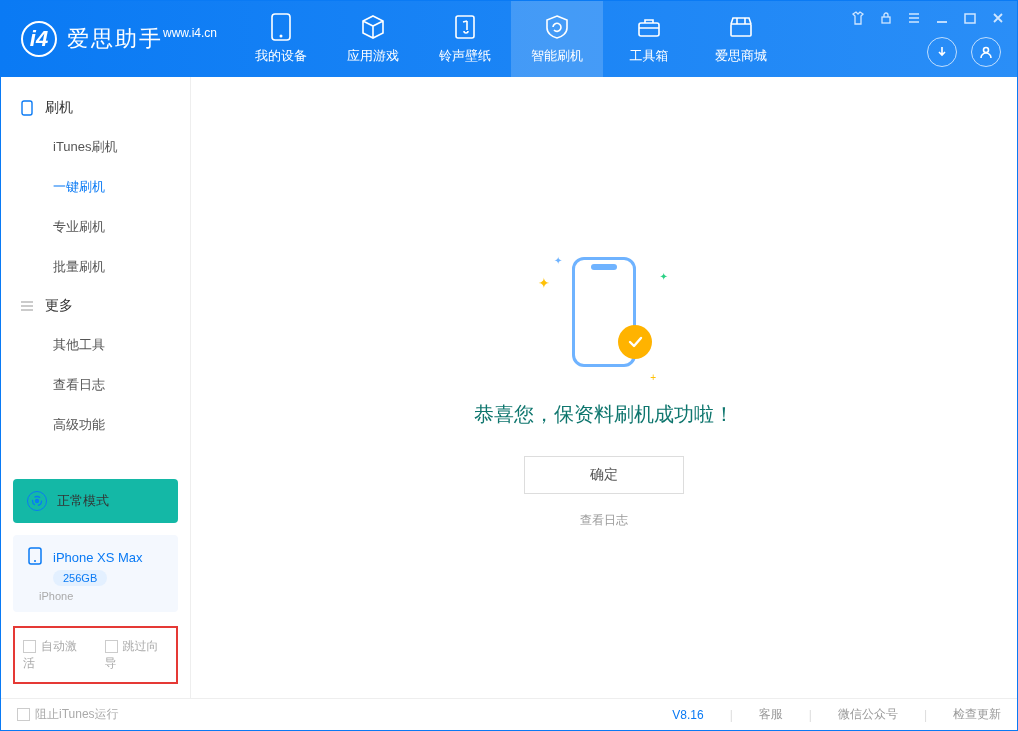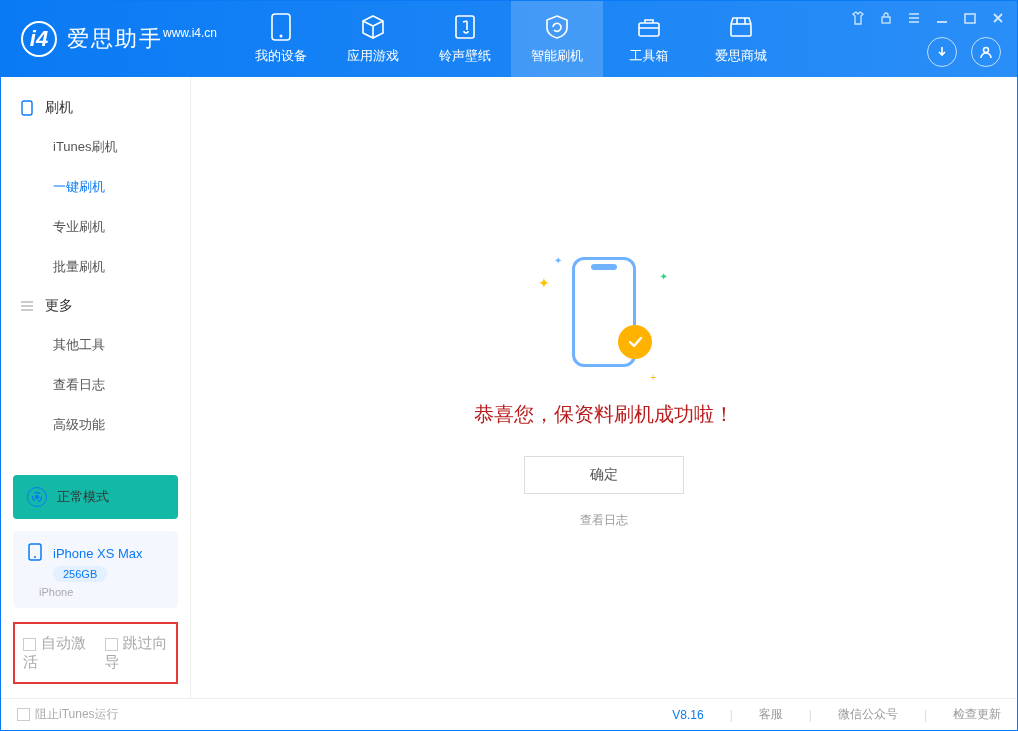--- a/index.html
+++ b/index.html
@@ -28,36 +28,36 @@
 .side-section-title .sic { color: #0a7af4; width: 16px; display: flex; align-items: center; justify-content: center; }
 .side-item { padding: 11px 18px 11px 52px; font-size: 13px; color: #555; cursor: pointer; }
 .side-item.active { color: #0a7af4; }
 .side-spacer { flex: 1; }
 .side-card { margin: 6px 12px; padding: 12px 14px; background: #14b8a6; border-radius: 4px; font-size: 13px; color: #333; display: flex; align-items: center; gap: 10px; }
 .side-card .cic { width: 20px; height: 20px; border: 1.6px solid #0a7af4; border-radius: 50%; display: flex; align-items: center; justify-content: center; color: #0a7af4; font-size: 11px; }
 .side-device { margin: 6px 12px 0 12px; padding: 12px 14px 10px 14px; background: #f4f8fe; border-radius: 4px; }
 .side-device .dev-row { display: flex; align-items: center; gap: 10px; color: #0a7af4; font-size: 13px; font-weight: 500; }
 .side-device .badge { display: inline-block; background: #e3f0ff; color: #0a7af4; font-size: 11px; padding: 2px 10px; border-radius: 10px; margin-left: 26px; }
 .side-device .sub { font-size: 11px; color: #aaa; margin-left: 12px; margin-top: 4px; }
-.checkbox-row { margin: 14px 12px; padding: 10px 8px; border: 2px solid #e53935; display: flex; gap: 18px; font-size: 15px; color: #aaa; align-items: center; }
+.checkbox-row { margin: 14px 12px; padding: 10px 8px; border: 2px solid #e53935; display: flex; gap: 18px; font-size: 12px; color: #aaa; align-items: center; }
 .chk { width: 13px; height: 13px; border: 1px solid #ccc; display: inline-block; margin-right: 5px; vertical-align: middle; }
 
 
 .main { flex: 1; display: flex; flex-direction: column; align-items: center; justify-content: center; position: relative; }
 .phone-illus { position: relative; width: 120px; height: 130px; margin-bottom: 24px; display: flex; align-items: center; justify-content: center; }
 .phone { width: 64px; height: 110px; border: 3px solid #6fb3ff; border-radius: 12px; position: relative; background: #fff; }
 .phone::before { content: ""; position: absolute; top: 4px; left: 50%; transform: translateX(-50%); width: 26px; height: 6px; background: #6fb3ff; border-radius: 3px; }
 .check-badge { position: absolute; right: 12px; bottom: 18px; width: 34px; height: 34px; background: #ffb300; border-radius: 50%; display: flex; align-items: center; justify-content: center; }
 .check-badge svg { width: 18px; height: 18px; }
 .sparkle { position: absolute; font-size: 14px; }
 .sp1 { left: -6px; top: 28px; color: #ffc107; }
 .sp2 { left: 10px; top: 8px; color: #6fb3ff; font-size: 10px; }
 .sp3 { right: -4px; top: 24px; color: #29d184; font-size: 10px; }
 .sp4 { right: 8px; bottom: -6px; color: #ffc107; font-size: 10px; }
-.success-text { font-size: 20px; color: #b91c1c; margin-bottom: 28px; }
+.success-text { font-size: 20px; color: #0f766e; margin-bottom: 28px; }
 .confirm-btn { width: 160px; height: 38px; border: 1px solid #ddd; background: #fff; font-size: 14px; color: #555; cursor: pointer; margin-bottom: 18px; }
 .view-log { font-size: 12px; color: #999; cursor: pointer; }
 
 
 .footer { height: 32px; border-top: 1px solid #eee; display: flex; align-items: center; padding: 0 16px; font-size: 12px; color: #aaa; }
 .footer .left { display: flex; align-items: center; gap: 6px; }
 .footer .right { margin-left: auto; display: flex; align-items: center; gap: 26px; color: #999; }
 .footer .ver { color: #0a7af4; }
 .footer .divider { color: #ddd; }
 .footer .link { cursor: pointer; }

